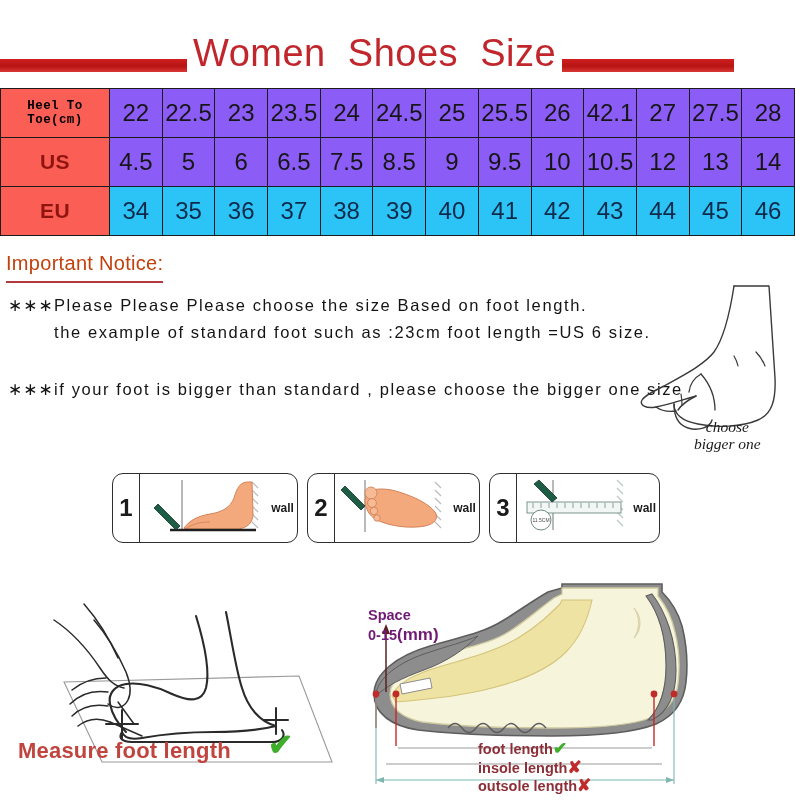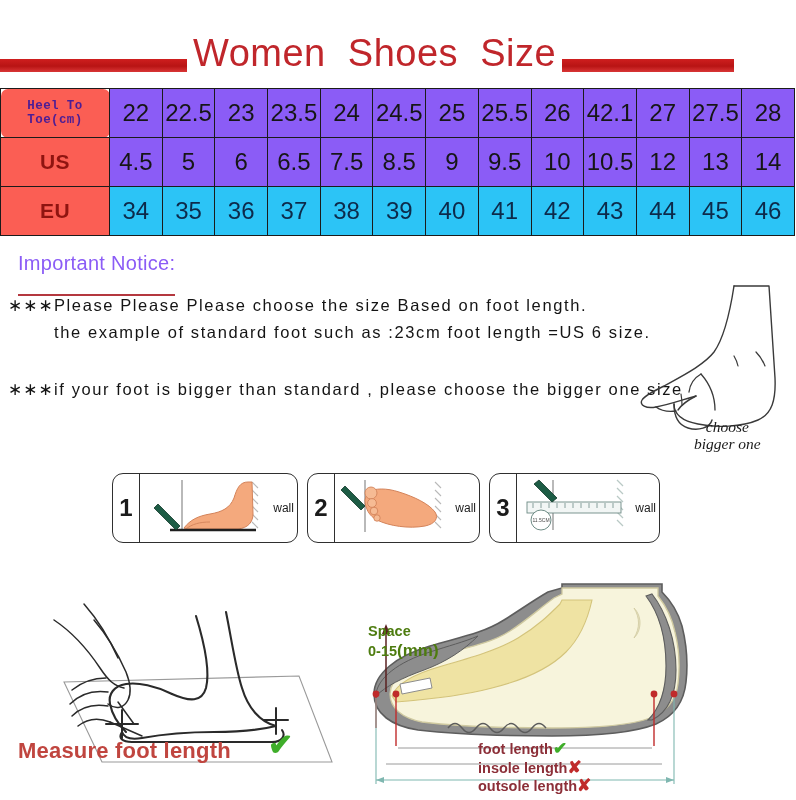--- a/index.html
+++ b/index.html
@@ -55,42 +55,40 @@
     color:#8f1410;
     font-size:21px;
     font-weight:700;
     letter-spacing:.5px;
   }
   td.rowhead.small{
     font-size:12.5px;
     font-weight:700;
     letter-spacing:.4px;
     font-family:"Liberation Mono", monospace;
-    color:#4c1d95;
-    border-radius:7px;
+    color:#000000;
   }
   td.beige{
     background:#8b5cf6;
     color:#161616;
     font-size:24px;
   }
   td.blue{
     background:#2cc4f6;
     color:#0d2a4a;
     font-size:24px;
   }
 
   
   .notice-title{
     position:absolute;left:6px;top:252px;
-    font-size:20px;color:#8b5cf6;
+    font-size:20px;color:#c2410c;
     border-bottom:2px solid #b4383f;
-    padding-bottom:19px;
+    padding-bottom:6px;
     letter-spacing:.3px;
-    margin-left:12px;
   }
   .note-block{position:absolute;color:#141414;}
   .note-1{left:8px;top:292px;}
   .note-2{left:8px;top:376px;}
   .note-line{
     font-size:16.5px;
     letter-spacing:1.6px;
     line-height:26px;
     white-space:pre;
   }
@@ -134,21 +132,21 @@
   .step-num{
     width:28px;
     border-right:1.6px solid #2f2f2f;
     display:flex;align-items:center;justify-content:center;
     font-size:24px;font-weight:700;color:#1b1b1b;
     font-family:"Liberation Sans", sans-serif;
   }
   .step-body{flex:1;position:relative;}
   .wall-label{
     position:absolute;right:3px;top:50%;transform:translateY(-50%);
-    font-size:12px;font-weight:400;color:#1b1b1b;text-align:right;
+    font-size:12px;font-weight:700;color:#1b1b1b;text-align:right;
   }
 
   
   .measure-box{
     position:absolute;left:14px;top:572px;width:325px;height:226px;
   }
   .measure-caption{
     position:absolute;left:18px;top:738px;
     font-size:22px;font-weight:700;color:#c0453f;
     letter-spacing:.2px;
@@ -157,23 +155,22 @@
     position:absolute;left:268px;top:730px;
     font-size:30px;color:#3fae2a;font-weight:700;line-height:1;
   }
 
   
   .shoe-box{
     position:absolute;left:352px;top:578px;width:440px;height:222px;
   }
   .space-label{
     position:absolute;left:368px;top:606px;
-    font-size:14.5px;font-weight:700;color:#4d7c0f;
+    font-size:14.5px;font-weight:700;color:#701a75;
     line-height:19px;
-    margin-top:16px;
   }
   .space-label .mm{font-size:17px;}
   .lenlabels{
     position:absolute;left:478px;top:740px;
     font-size:14.5px;font-weight:700;color:#8c2f38;
     line-height:17.5px;
   }
   .lenlabels .row{white-space:nowrap;}
   .mark-ok{color:#3fae2a;font-size:17px;font-weight:700;}
   .mark-no{color:#c02b2b;font-size:17px;font-weight:700;}

